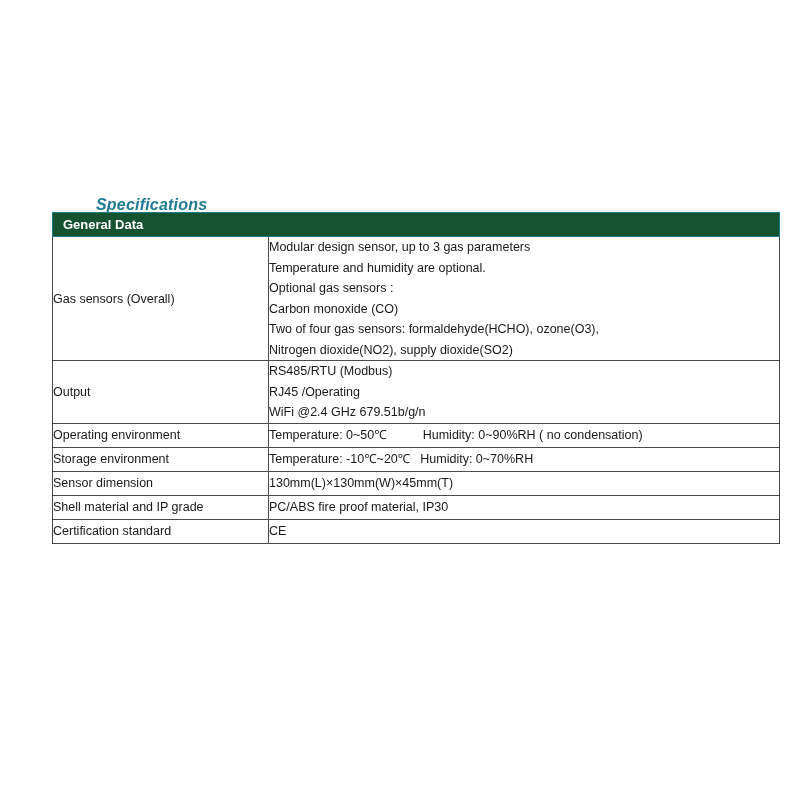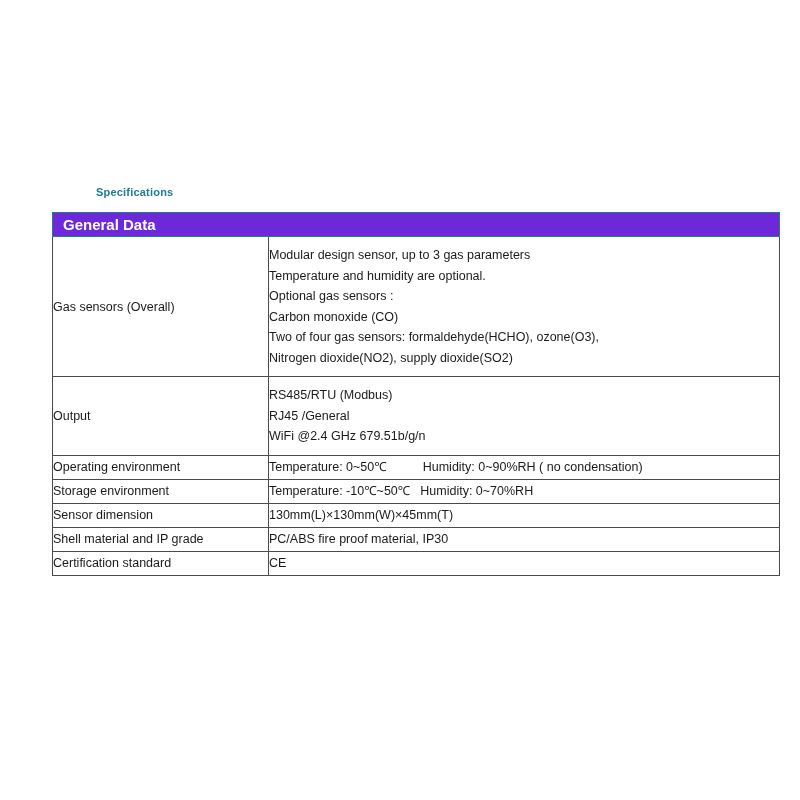--- a/index.html
+++ b/index.html
@@ -18,62 +18,63 @@
   .page {
     position: absolute;
     left: 0;
     top: 0;
     width: 800px;
     height: 800px;
   }
   .spec-title {
     position: absolute;
     left: 96px;
-    top: 186px;
+    top: 196px;
     font-family: "Liberation Sans", sans-serif;
+    font-style: italic;
     font-weight: bold;
-    font-size: 11px;
+    font-size: 16px;
     color: #1e7b91;
     letter-spacing: 0.2px;
   }
   .spec-table {
     position: absolute;
     left: 52px;
     top: 212px;
     width: 728px;
     border-collapse: collapse;
     table-layout: fixed;
     font-family: "Liberation Sans", sans-serif;
     font-size: 12.5px;
     color: #1a1a1a;
   }
   .spec-table td {
     border: 1px solid #4a4a4a;
     padding: 0;
     vertical-align: middle;
   }
   .section-row td {
-    background: #6d28d9;
+    background: #14532d;
     color: #ffffff;
     font-weight: bold;
-    font-size: 15px;
+    font-size: 13px;
     height: 23px;
     padding-left: 10px;
     border: 1px solid #1e7b91;
   }
   .col-label {
     width: 216px;
     padding-left: 10px;
   }
   .col-value {
     padding-left: 10px;
   }
   .cell-lines {
     display: block;
-    padding: 8px 0;
+    padding: 0 0;
   }
   .cell-lines .ln {
     display: block;
     line-height: 20.5px;
     white-space: nowrap;
   }
   .single {
     display: block;
     line-height: 23px;
     padding: 0;
@@ -117,40 +118,40 @@
             <span class="ln">Nitrogen dioxide(NO2), supply dioxide(SO2)</span>
           </span>
         </td>
       </tr>
 
       <tr>
         <td class="col-label">Output</td>
         <td class="col-value">
           <span class="cell-lines">
             <span class="ln">RS485/RTU (Modbus)</span>
-            <span class="ln">RJ45 /General</span>
+            <span class="ln">RJ45 /Operating</span>
             <span class="ln">WiFi @2.4 GHz 679.51b/g/n</span>
           </span>
         </td>
       </tr>
 
       <tr>
         <td class="col-label">Operating environment</td>
         <td class="col-value">
           <span class="val-inline">
             <span>Temperature: 0~50℃</span><span class="gap-wide"></span><span>Humidity: 0~90%RH ( no condensation)</span>
           </span>
         </td>
       </tr>
 
       <tr>
         <td class="col-label">Storage environment</td>
         <td class="col-value">
           <span class="val-inline">
-            <span>Temperature: -10℃~50℃</span><span class="gap-small"></span><span>Humidity: 0~70%RH</span>
+            <span>Temperature: -10℃~20℃</span><span class="gap-small"></span><span>Humidity: 0~70%RH</span>
           </span>
         </td>
       </tr>
 
 
       <tr>
         <td class="col-label">Sensor dimension</td>
         <td class="col-value">
           <span class="single">130mm(L)×130mm(W)×45mm(T)</span>
         </td>

